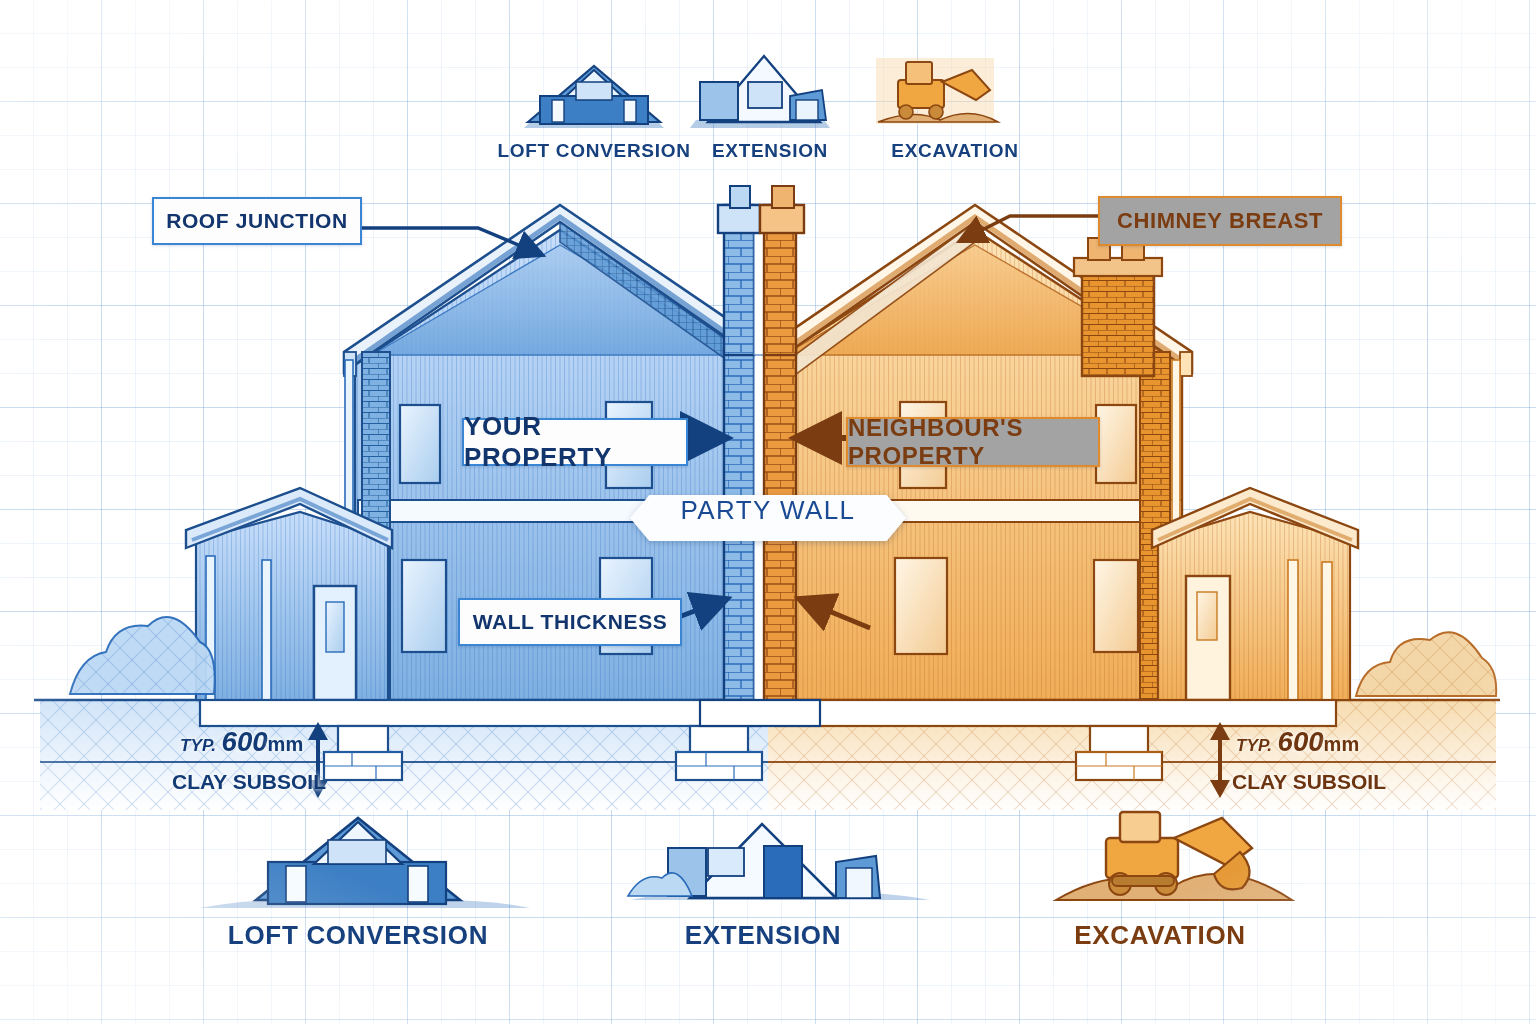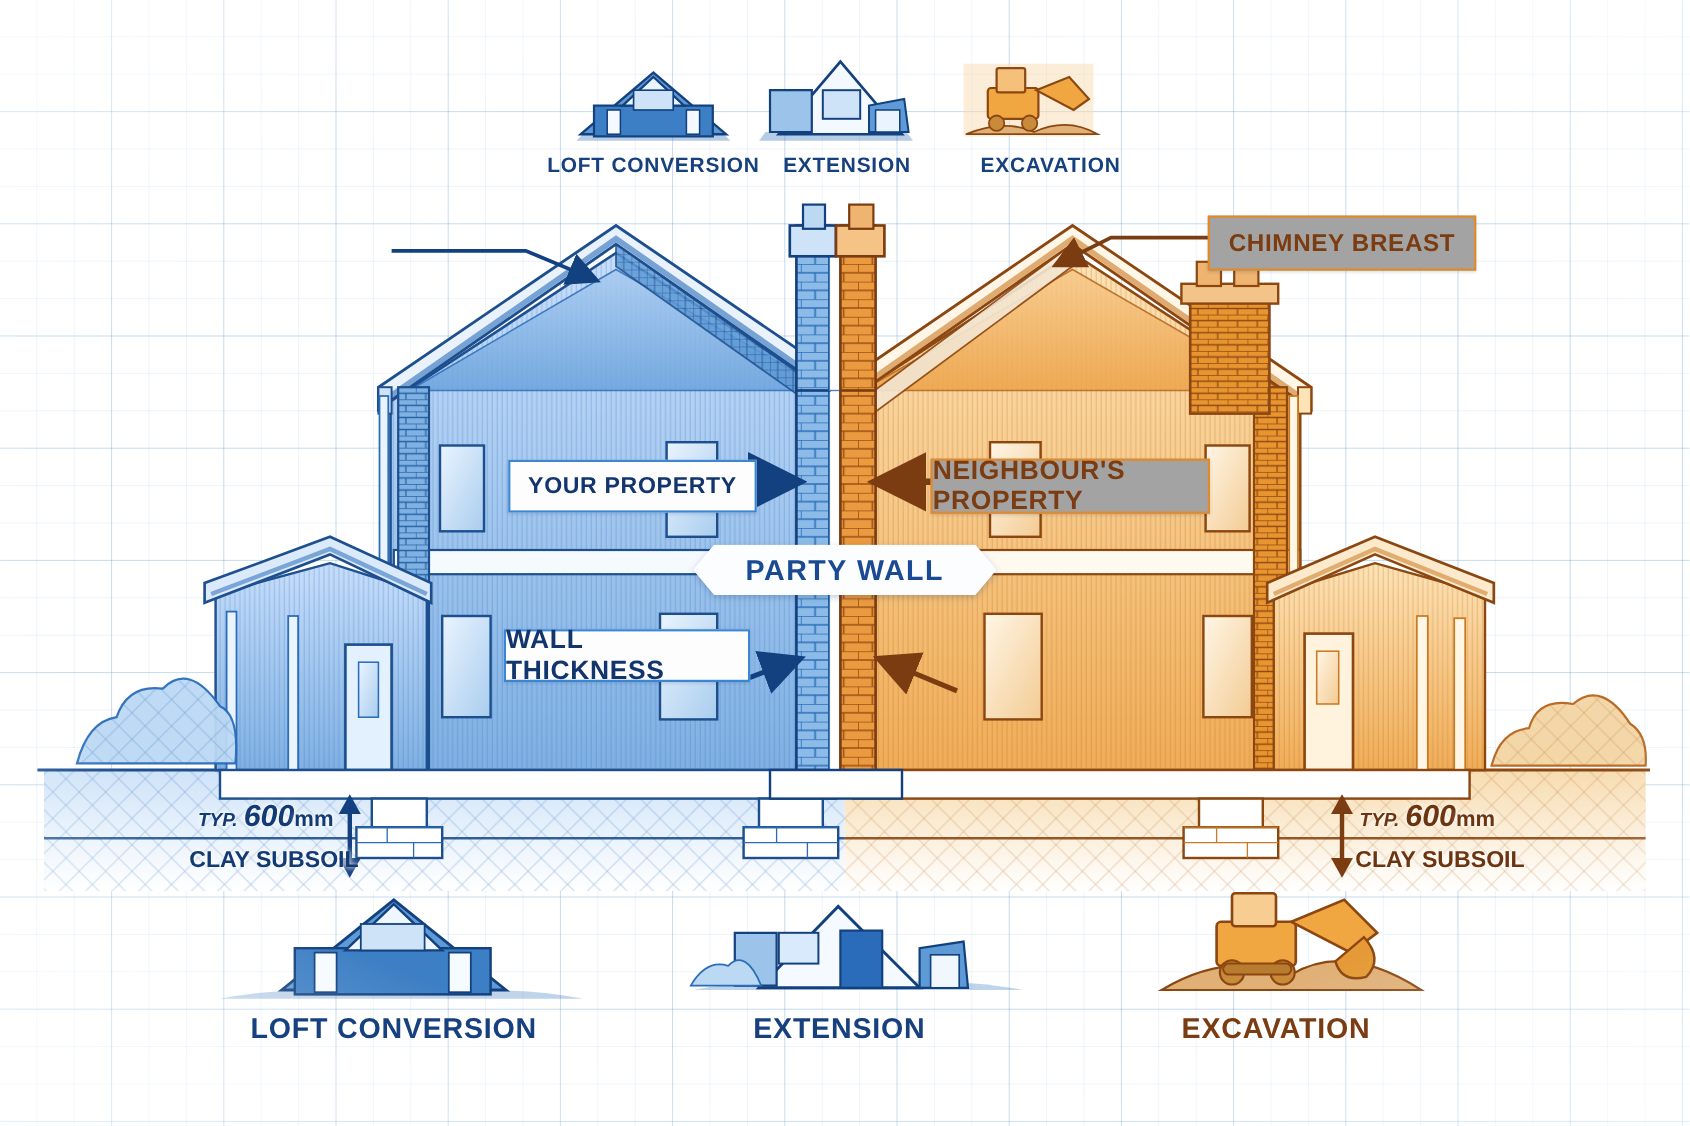--- a/index.html
+++ b/index.html
@@ -35,22 +35,22 @@
 
   
   .gnote{position:absolute;white-space:nowrap;font-weight:700;color:#123a74;
          text-shadow:0 0 4px rgba(255,255,255,.85),0 0 8px rgba(255,255,255,.7);}
   .gnote.warm{color:#6d3410;}
   .gnote .num{font-size:1.38em;letter-spacing:0px;font-style:italic;}
   .gnote .u{font-size:1.0em;text-align:center;}
   .gnote .pre{font-size:.86em;font-style:italic;}
 
   
-  .ribbon{position:absolute;display:flex;align-items:center;justify-content:center;
-     color:#1a4a93;font-weight:700;letter-spacing:1.4px;
+  .ribbon{position:absolute;display:flex;justify-content:center;
+     color:#1a4a93;font-weight:400;letter-spacing:1.4px;
      filter:drop-shadow(0 2px 3px rgba(20,50,100,.25));}
   .ribbon .rbg{position:absolute;inset:0;background:#fbfdff;
      clip-path:polygon(0% 50%, 7% 0%, 93% 0%, 100% 50%, 93% 100%, 7% 100%);
      border:0;}
   .ribbon .rtx{position:relative;z-index:2;}
 
   .noselect{user-select:none;padding-left:36px;}
   svg{display:block;}
 </style>
 </head>
@@ -359,28 +359,29 @@
   <div class="paper-fade"></div>
 
   <div class="tilelabel" style="left:494px;top:140px;width:200px;font-size:19px;">LOFT CONVERSION</div>
   <div class="tilelabel" style="left:690px;top:140px;width:160px;font-size:19px;">EXTENSION</div>
   <div class="tilelabel" style="left:872px;top:140px;width:166px;font-size:19px;">EXCAVATION</div>
 
   <div class="tilelabel" style="left:225px;top:920px;width:266px;font-size:26px;">LOFT CONVERSION</div>
   <div class="tilelabel" style="left:660px;top:920px;width:206px;font-size:26px;">EXTENSION</div>
   <div class="tilelabel warm" style="left:1052px;top:920px;width:216px;font-size:26px;">EXCAVATION</div>
 
+  <div class="chip" style="left:152px;top:197px;width:206px;height:44px;font-size:21px;">ROOF JUNCTION</div>
 
   <div class="chip warm" style="left:1098px;top:196px;width:240px;height:46px;font-size:22px;">CHIMNEY BREAST</div>
 
-  <div class="chip" style="left:462px;top:418px;width:222px;height:44px;font-size:21px;">YOUR PROPERTY</div>
+  <div class="chip" style="left:462px;top:418px;width:222px;height:44px;font-size:26px;">YOUR PROPERTY</div>
 
   <div class="chip warm" style="left:846px;top:417px;width:250px;height:46px;font-size:24px;">NEIGHBOUR'S PROPERTY</div>
 
-  <div class="chip" style="left:458px;top:572px;width:220px;height:44px;font-size:24px;">WALL THICKNESS</div>
+  <div class="chip" style="left:458px;top:598px;width:220px;height:44px;font-size:21px;">WALL THICKNESS</div>
 
   <div class="ribbon" style="left:630px;top:495px;width:276px;height:46px;font-size:26px;">
     <div class="rbg"></div>
     <span class="rtx">PARTY WALL</span>
   </div>
 
   <div class="gnote" style="left:180px;top:726px;font-size:20px;">
     <span class="pre">TYP.</span>
     <span class="num">600</span><span class="u">mm</span>
   </div>

